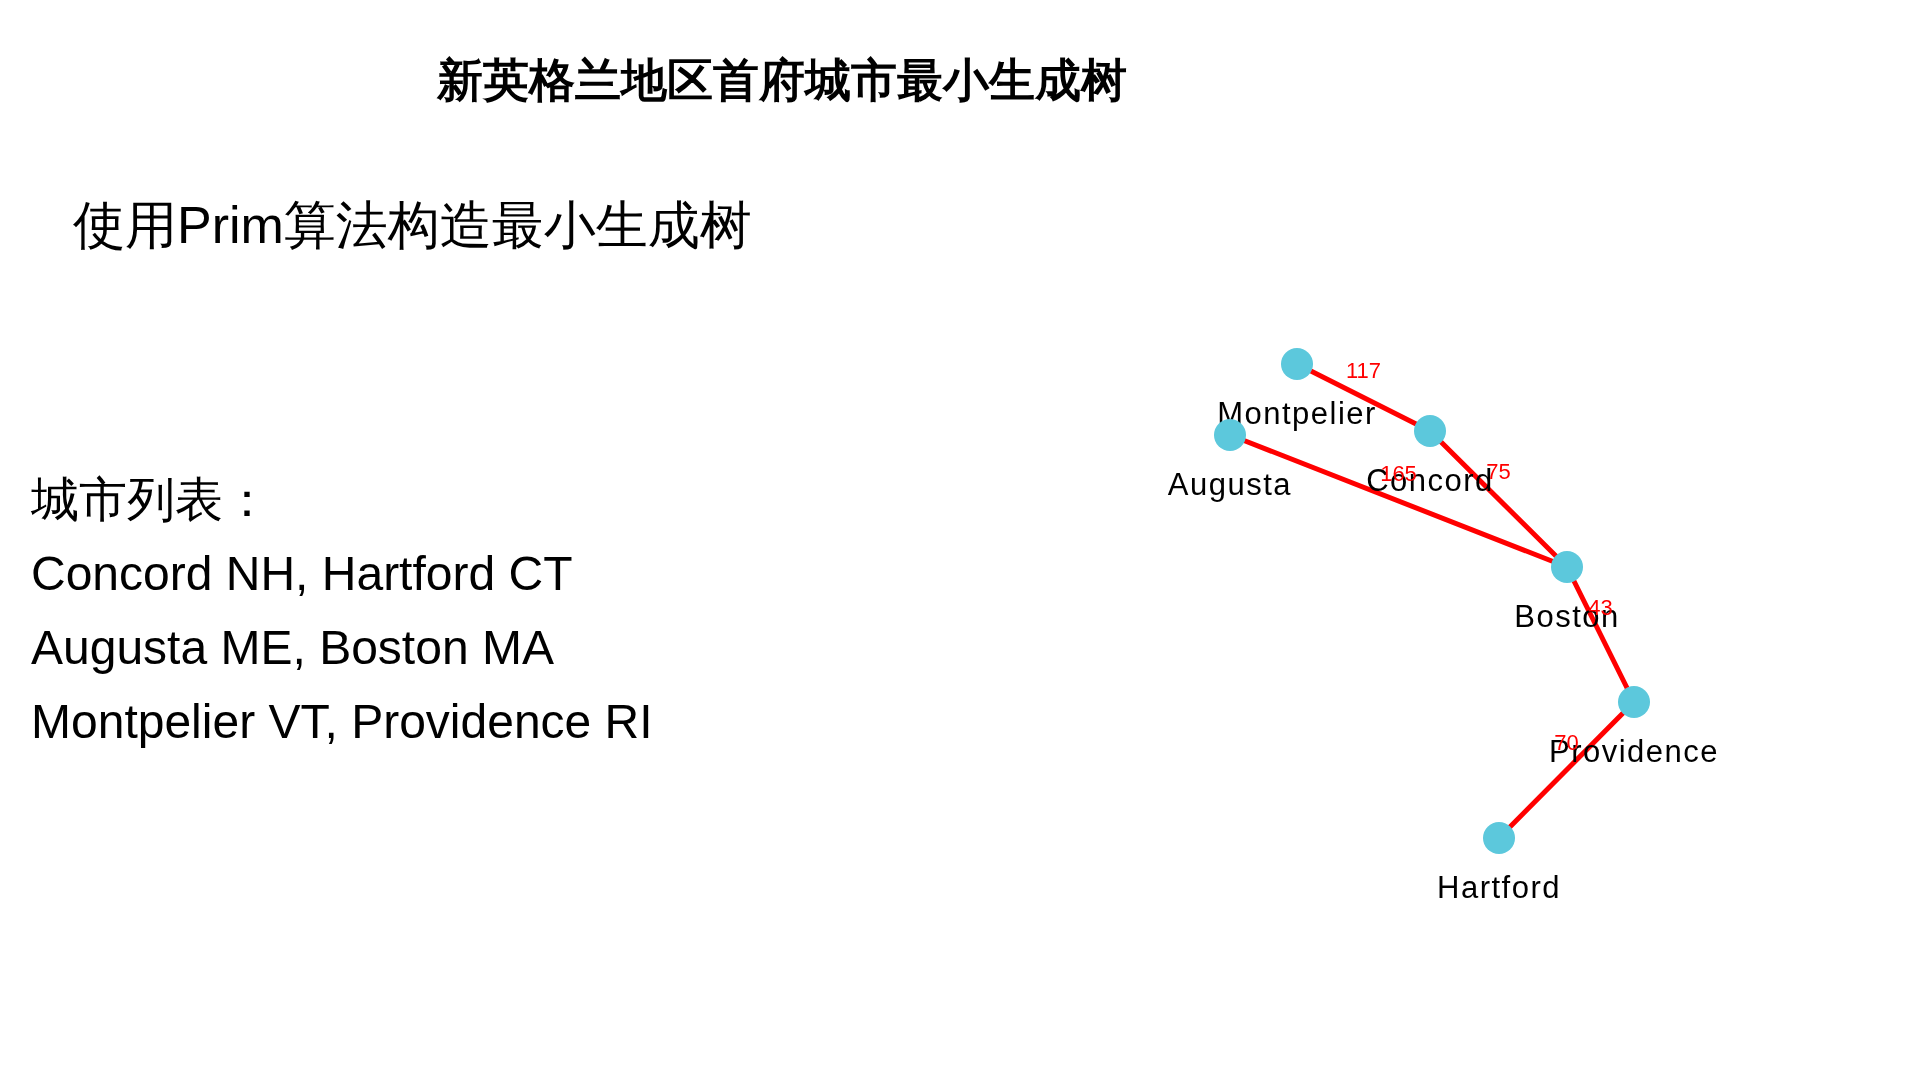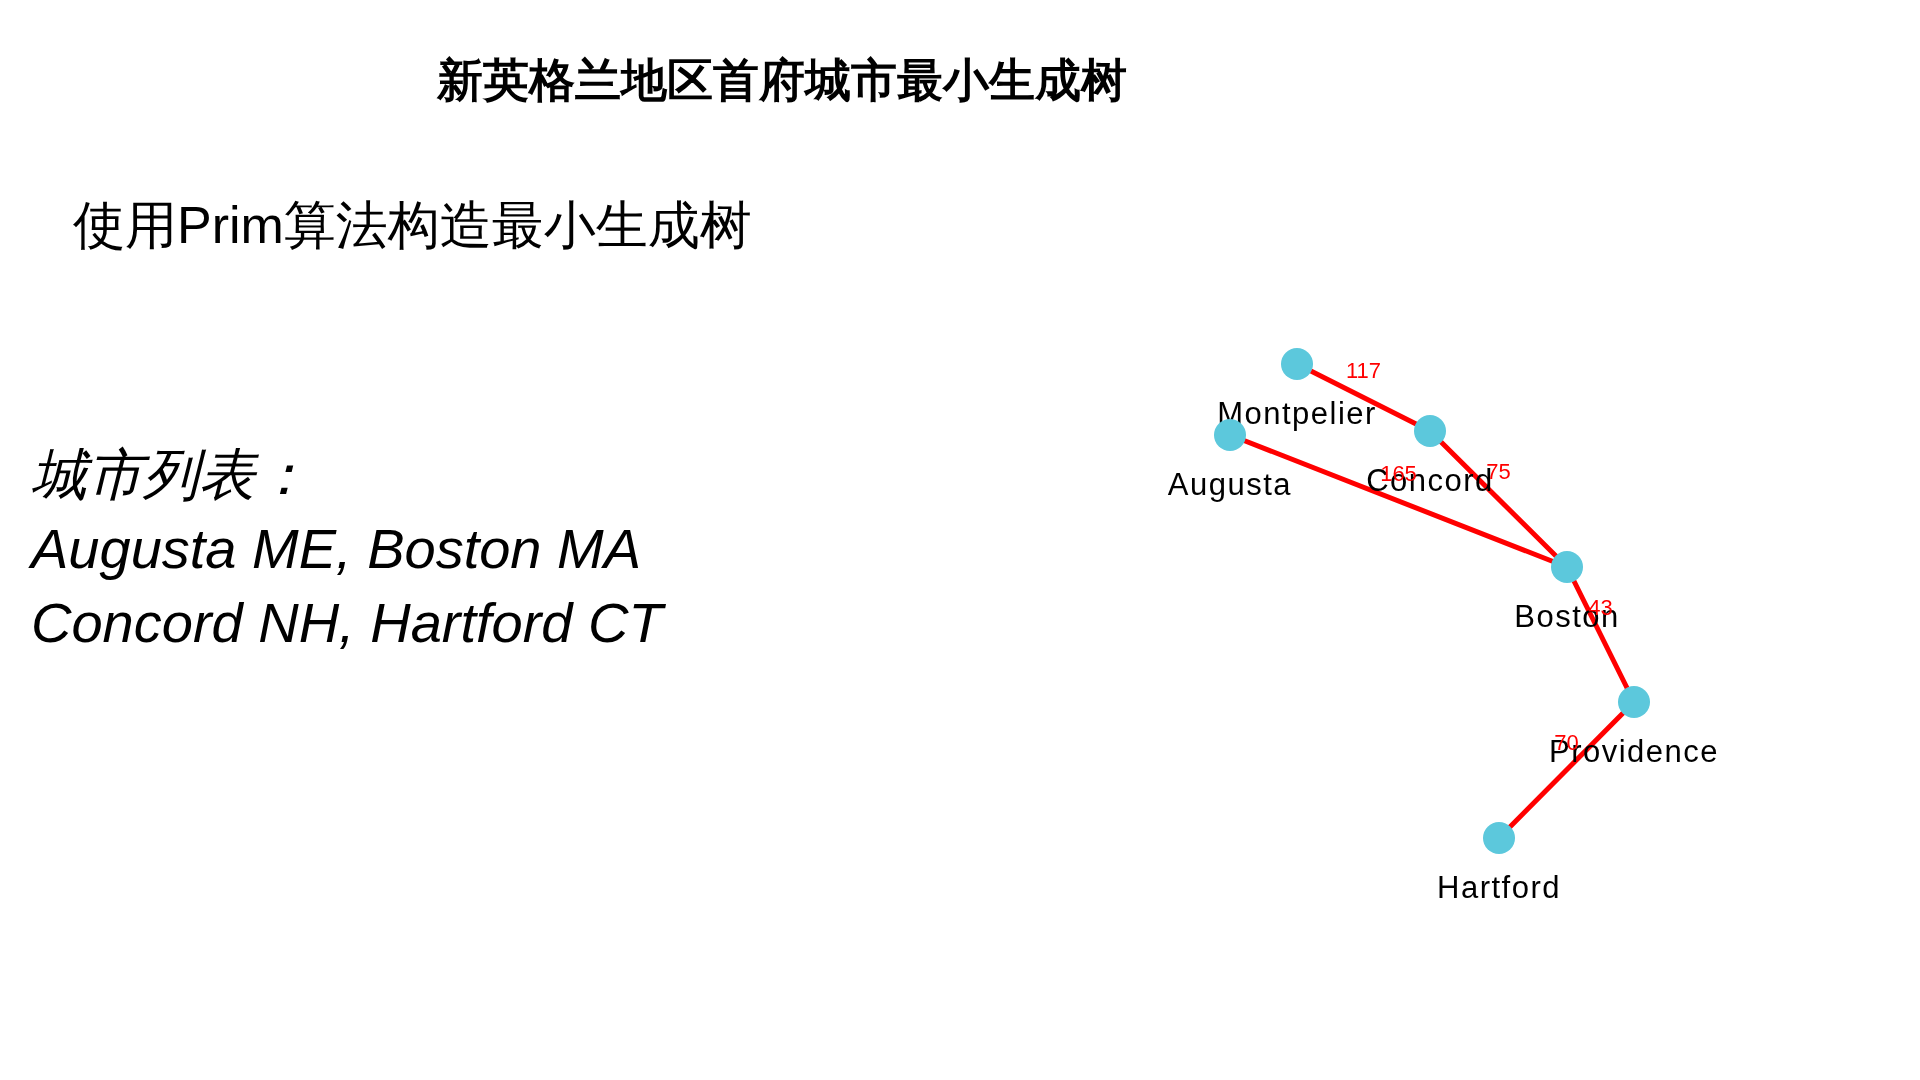--- a/index.html
+++ b/index.html
@@ -13,38 +13,39 @@
   .page-title {
     position: absolute; top: 44px; left: 0; width: 1564px;
     margin: 0; text-align: center;
     font-size: 46px; font-weight: bold; line-height: 72px;
   }
   .intro-block {
     position: absolute; left: 36px; top: 189px;
     font-size: 52px; line-height: 72px; white-space: nowrap; margin-left: 37px;
   }
   .city-list-block {
-    position: absolute; left: 31px; top: 438px;
-    font-size: 56px; line-height: 74px; white-space: nowrap; font-style: italic;
+    position: absolute; left: 31px; top: 463px;
+    font-size: 48px; line-height: 74px; white-space: nowrap;
   }
   .graph-svg { position: absolute; left: 0; top: 0; }
 </style>
 </head>
 <body>
 
 <h1 class="page-title">新英格兰地区首府城市最小生成树</h1>
 
 <div class="intro-block">
   <div>使用Prim算法构造最小生成树</div>
 </div>
 
 <div class="city-list-block">
   <div>城市列表：</div>
+  <div>Concord NH, Hartford CT</div>
   <div>Augusta ME, Boston MA</div>
-  <div>Concord NH, Hartford CT</div>
+  <div>Montpelier VT, Providence RI</div>
 </div>
 
 <svg id="mst-svg" class="graph-svg" width="1920" height="1080" viewBox="0 0 1920 1080" xmlns="http://www.w3.org/2000/svg">
     <line x1="1297" y1="364" x2="1430" y2="431" stroke="#FF0000" stroke-width="5" stroke-linecap="round"></line>
     <line x1="1230" y1="435" x2="1567" y2="567" stroke="#FF0000" stroke-width="5" stroke-linecap="round"></line>
     <line x1="1430" y1="431" x2="1567" y2="567" stroke="#FF0000" stroke-width="5" stroke-linecap="round"></line>
     <line x1="1567" y1="567" x2="1634" y2="702" stroke="#FF0000" stroke-width="5" stroke-linecap="round"></line>
     <line x1="1634" y1="702" x2="1499" y2="838" stroke="#FF0000" stroke-width="5" stroke-linecap="round"></line>
     <text x="1297" y="424" text-anchor="middle" font-size="31" letter-spacing="1.5" fill="#000000">Montpelier</text>
     <text x="1230" y="495" text-anchor="middle" font-size="31" letter-spacing="1.5" fill="#000000">Augusta</text>

